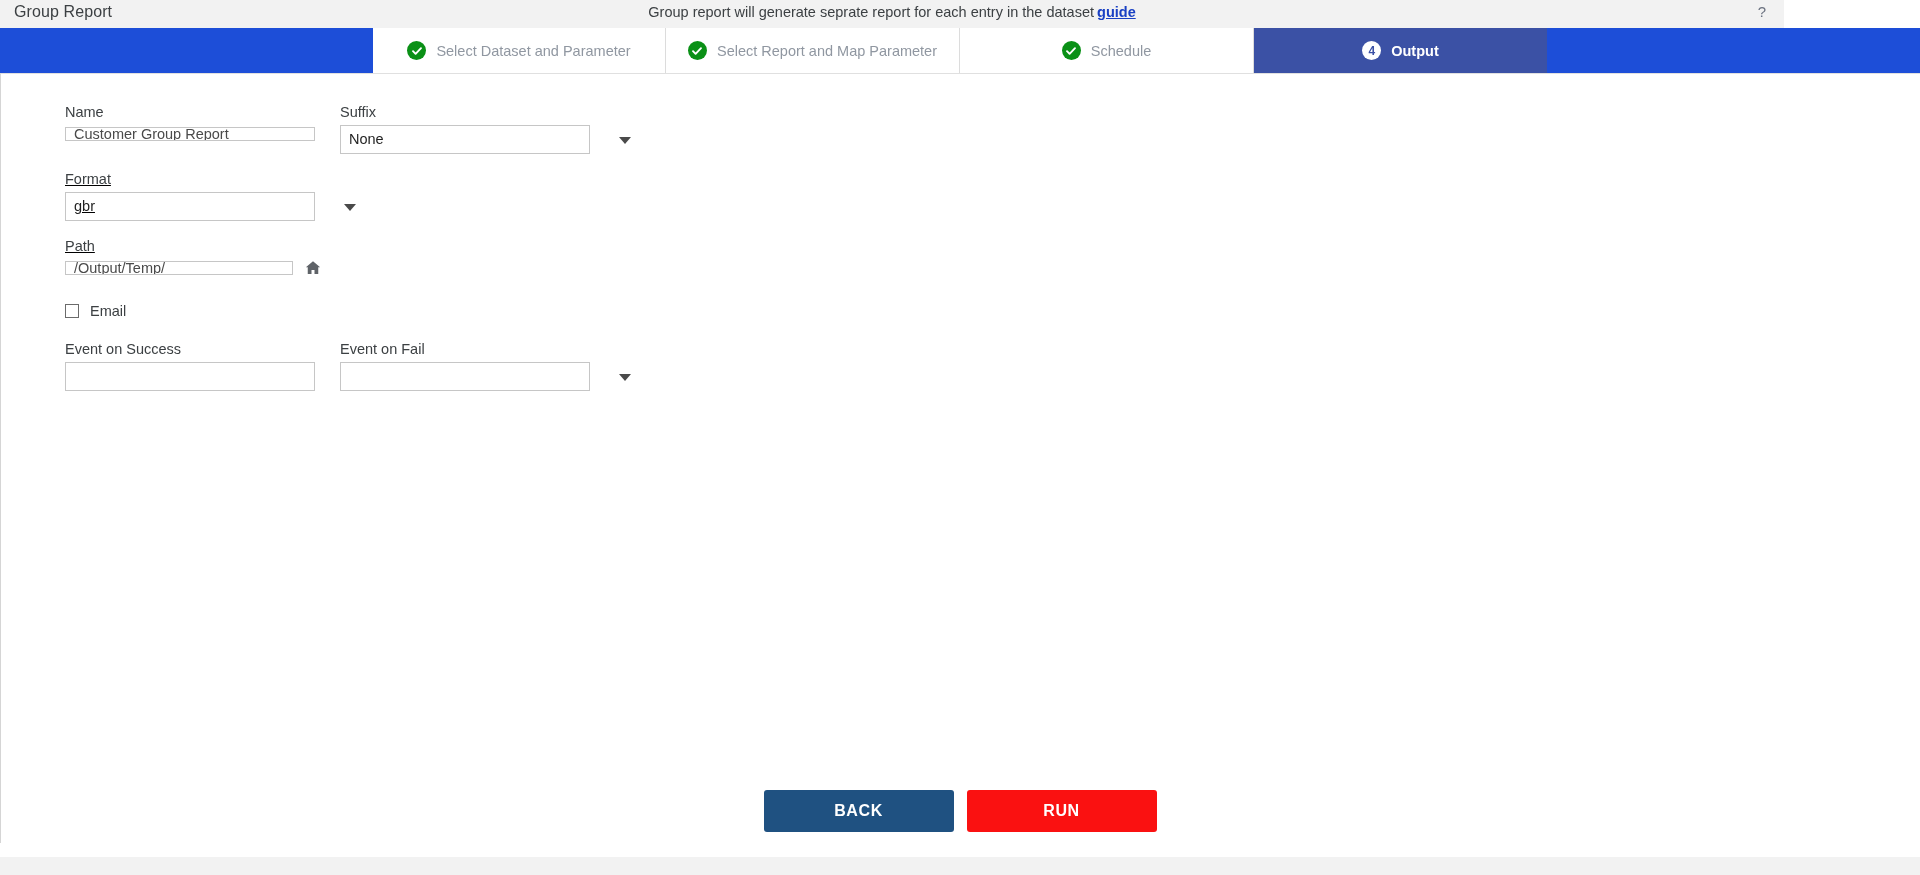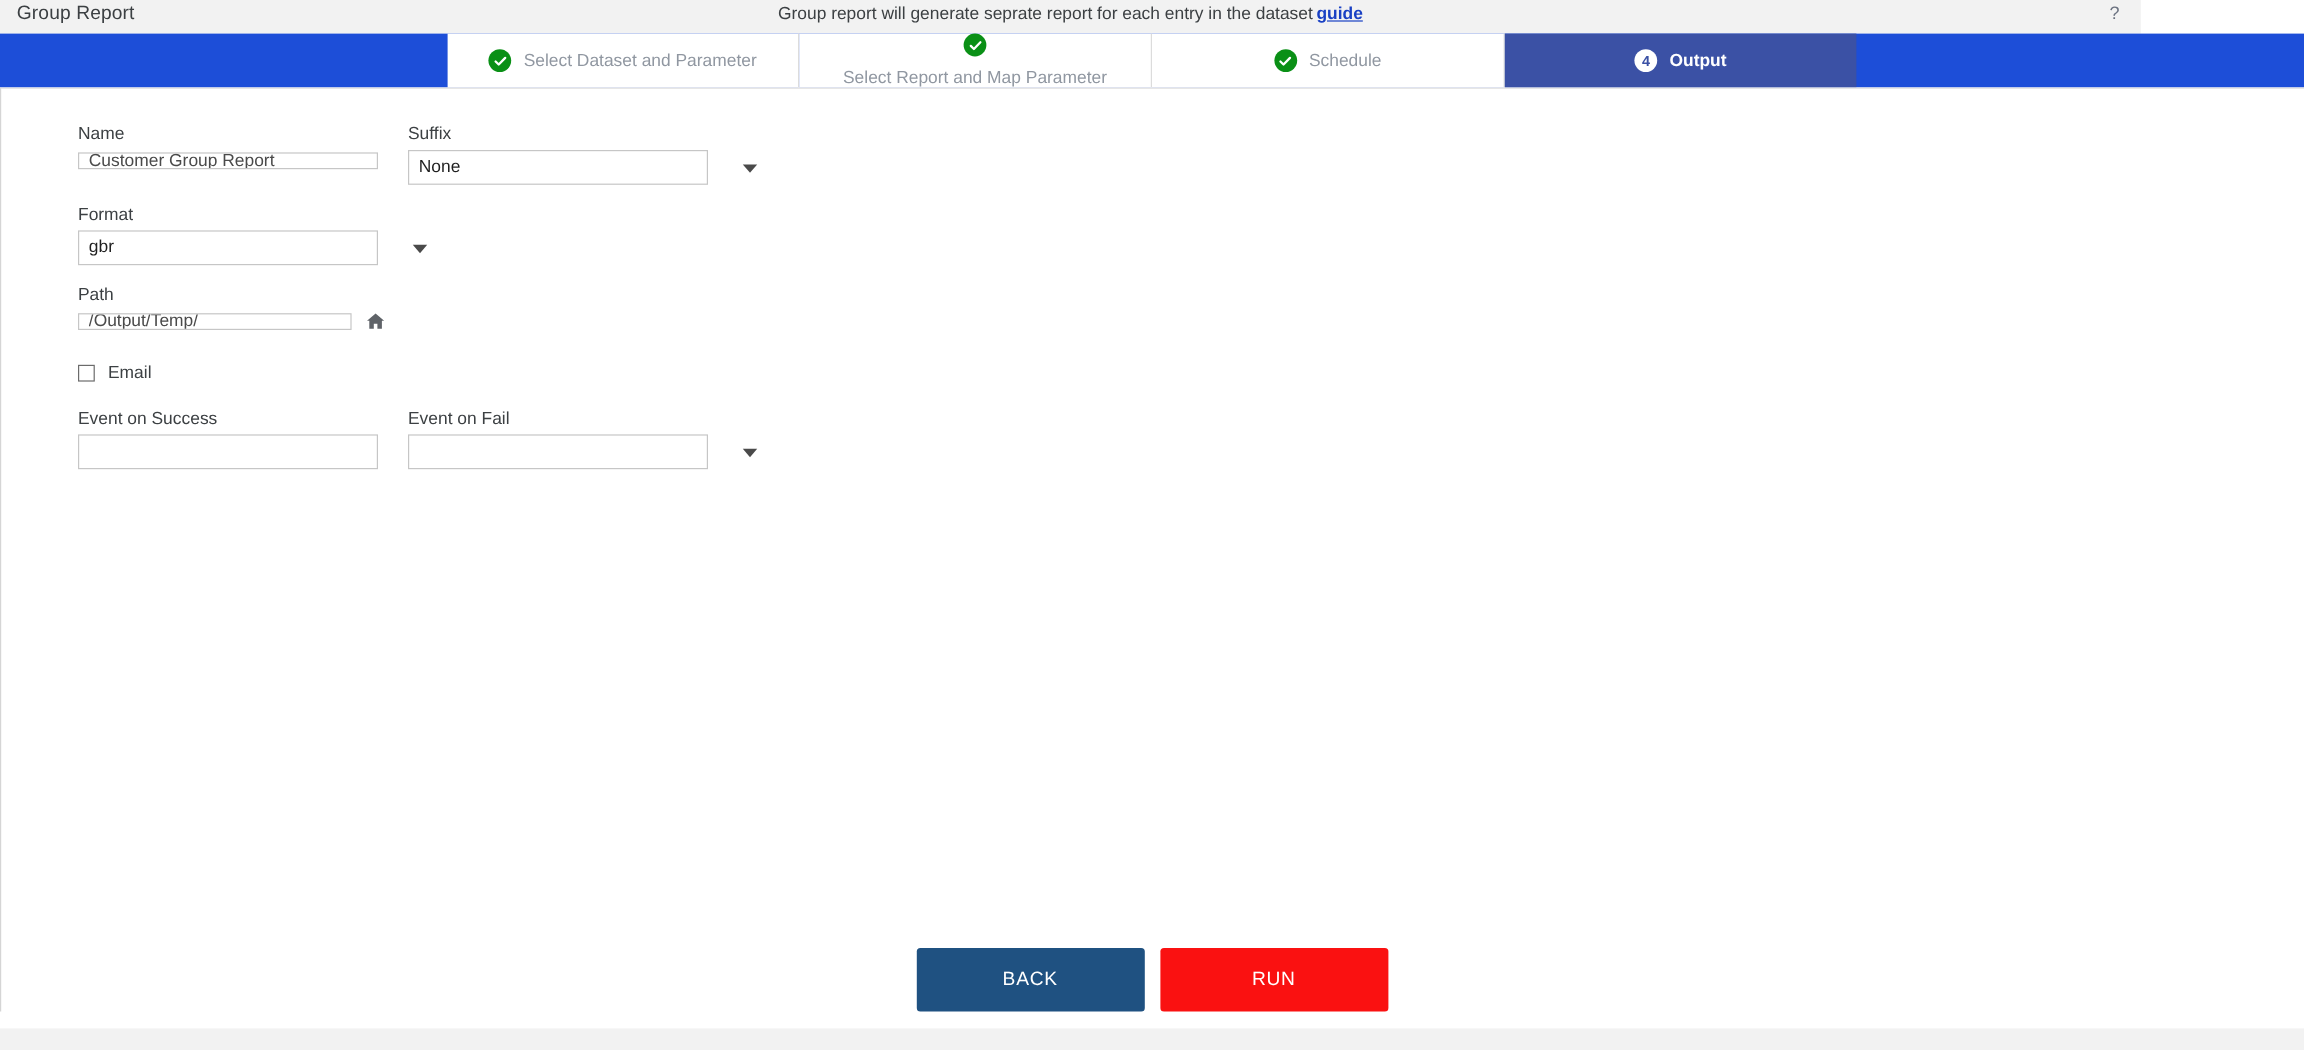--- a/index.html
+++ b/index.html
@@ -86,21 +86,21 @@
     justify-content: center;
     gap: 10px;
     font-size: 14.5px;
     color: #9097a1;
     cursor: pointer;
     padding: 0 12px;
     flex: none;
   }
   .tab:first-of-type { border-left: 1px solid #dcdcdc; }
   .tab-1 { width: 293px; }
-  .tab-2 { width: 294px; flex-direction: column; }
+  .tab-2 { width: 294px; }
   .tab-3 { width: 294px; }
   .tab-4 {
     width: 293px;
     background: #3b51a5;
     color: #ffffff;
     font-weight: bold;
     border-right: none;
   }
   .tab-check {
     width: 19px; height: 19px;
@@ -191,21 +191,21 @@
     position: absolute;
     right: 9px;
     top: 12px;
     width: 0; height: 0;
     border-left: 6px solid transparent;
     border-right: 6px solid transparent;
     border-top: 7px solid #4a4a4a;
     pointer-events: none;
   }
 
-  .mt-row { margin-top: 17px; }
+  .mt-row { margin-top: 17px; text-decoration: underline; }
 
   .path-row { display: flex; align-items: center; }
   .path-input { width: 228px; }
   .home-icon {
     margin-left: 11px;
     width: 18px; height: 18px;
     cursor: pointer;
     display: inline-flex;
     align-items: center;
   }
@@ -234,25 +234,25 @@
     position: absolute;
     top: 790px;
     left: 0;
     width: 1920px;
     display: flex;
     justify-content: center;
     gap: 13px;
   }
   .btn {
     width: 190px;
-    height: 53px;
+    height: 42px;
     border: none;
     border-radius: 3px;
     font-size: 16px;
-    font-weight: normal;
+    font-weight: bold;
     letter-spacing: .6px;
     color: #ffffff;
     cursor: pointer;
     font-family: "Liberation Sans", sans-serif;
   }
   .btn-back { background: #1f5181; }
   .btn-run { background: #fa1111; }
 
   .footer-bar {
     position: absolute;

